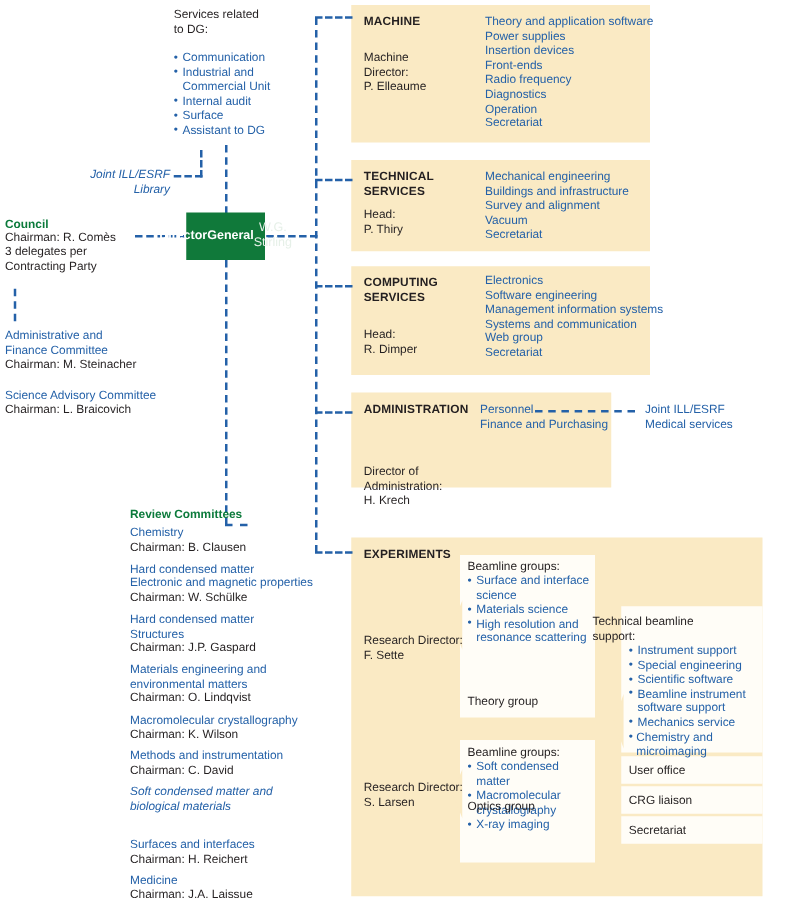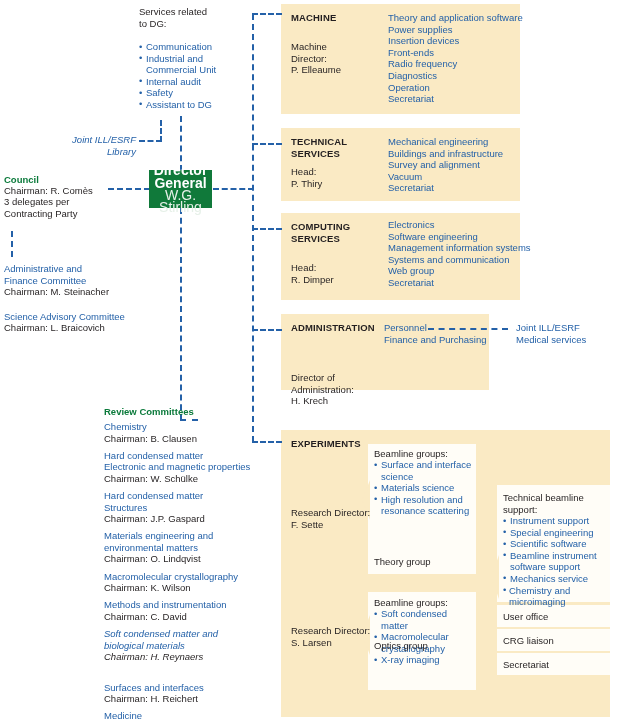--- a/index.html
+++ b/index.html
@@ -31,24 +31,24 @@
   .white-panel {
     background: #fffdf7;
   }
 
   
   .dg-box {
     background: #10793a;
     color: #ffffff;
     text-align: center;
     font-weight: bold;
-    font-size: 14px;
+    font-size: 10px;
     line-height: 12.4px;
     display: flex;
-    flex-direction: column;
+    flex-direction: row;
     justify-content: center;
     align-items: center;
   }
   .dg-box .sub { font-weight: normal; color: #e6f0e8; }
 
   
   .hdr-bold {
     font-weight: bold;
     color: #231f20;
     letter-spacing: .15px;
@@ -147,21 +147,21 @@
 
 <div class="abs dash-h" style="left:428px; top:328px; width:80px;"></div>
 
 <div class="abs blue lbl" style="left:139px; top:6px; width:110px; color:#231f20;">Services related
 to DG:</div>
 <ul class="b blue abs" style="left:139px; top:30px; width:115px;margin-top:11px;">
   <li>Communication</li>
   <li>Industrial and
 Commercial Unit</li>
   <li>Internal audit</li>
-  <li>Safety</li>
+  <li>Surface</li>
   <li>Assistant to DG</li>
 </ul>
 
 <div class="abs blue ital right lbl" style="left:40px; top:134px; width:96px;">Joint ILL/ESRF
 Library</div>
 
 <div class="abs dg-box" style="left:149px; top:170px; width:63px; height:38px;">
   <span>Director</span>
   <span>General</span>
   <span class="sub">W.G. Stirling</span>
@@ -205,21 +205,20 @@
     <div class="blue lbl">Macromolecular crystallography</div>
     <div class="dark">Chairman: K. Wilson</div>
   </div>
   <div style="margin-bottom:5.5px;">
     <div class="blue lbl">Methods and instrumentation</div>
     <div class="dark">Chairman: C. David</div>
   </div>
   <div style="margin-bottom:19px;font-style:italic;">
     <div class="blue lbl">Soft condensed matter and
 biological materials</div>
-    <div class="dark">Chairman: H. Reynaers</div>
   </div>
   <div style="margin-bottom:5.5px;">
     <div class="blue lbl">Surfaces and interfaces</div>
     <div class="dark">Chairman: H. Reichert</div>
   </div>
   <div style="margin-bottom:5.5px;">
     <div class="blue lbl">Medicine</div>
     <div class="dark">Chairman: J.A. Laissue</div>
   </div>
 </div>
@@ -293,21 +292,21 @@
 S. Larsen</div>
 <div class="abs dark" style="left:374px; top:597px;">Beamline groups:</div>
 <ul class="b blue abs" style="left:374px; top:608px; width:100px;">
   <li>Soft condensed matter</li>
   <li>Macromolecular
 crystallography</li>
   <li>X-ray imaging</li>
 </ul>
 <div class="abs dark" style="left:374px; top:640px;">Optics group</div>
 
-<div class="abs dark lbl" style="left:503px; top:492px; width:110px;">Technical beamline
+<div class="abs dark lbl" style="left:474px; top:492px; width:110px;">Technical beamline
 support:</div>
 <ul class="b blue abs" style="left:503px; top:515px; width:110px;">
   <li>Instrument support</li>
   <li>Special engineering</li>
   <li>Scientific software</li>
   <li>Beamline instrument
 software support</li>
   <li>Mechanics service</li>
   <li class="nogap">Chemistry and microimaging</li>
 </ul>

